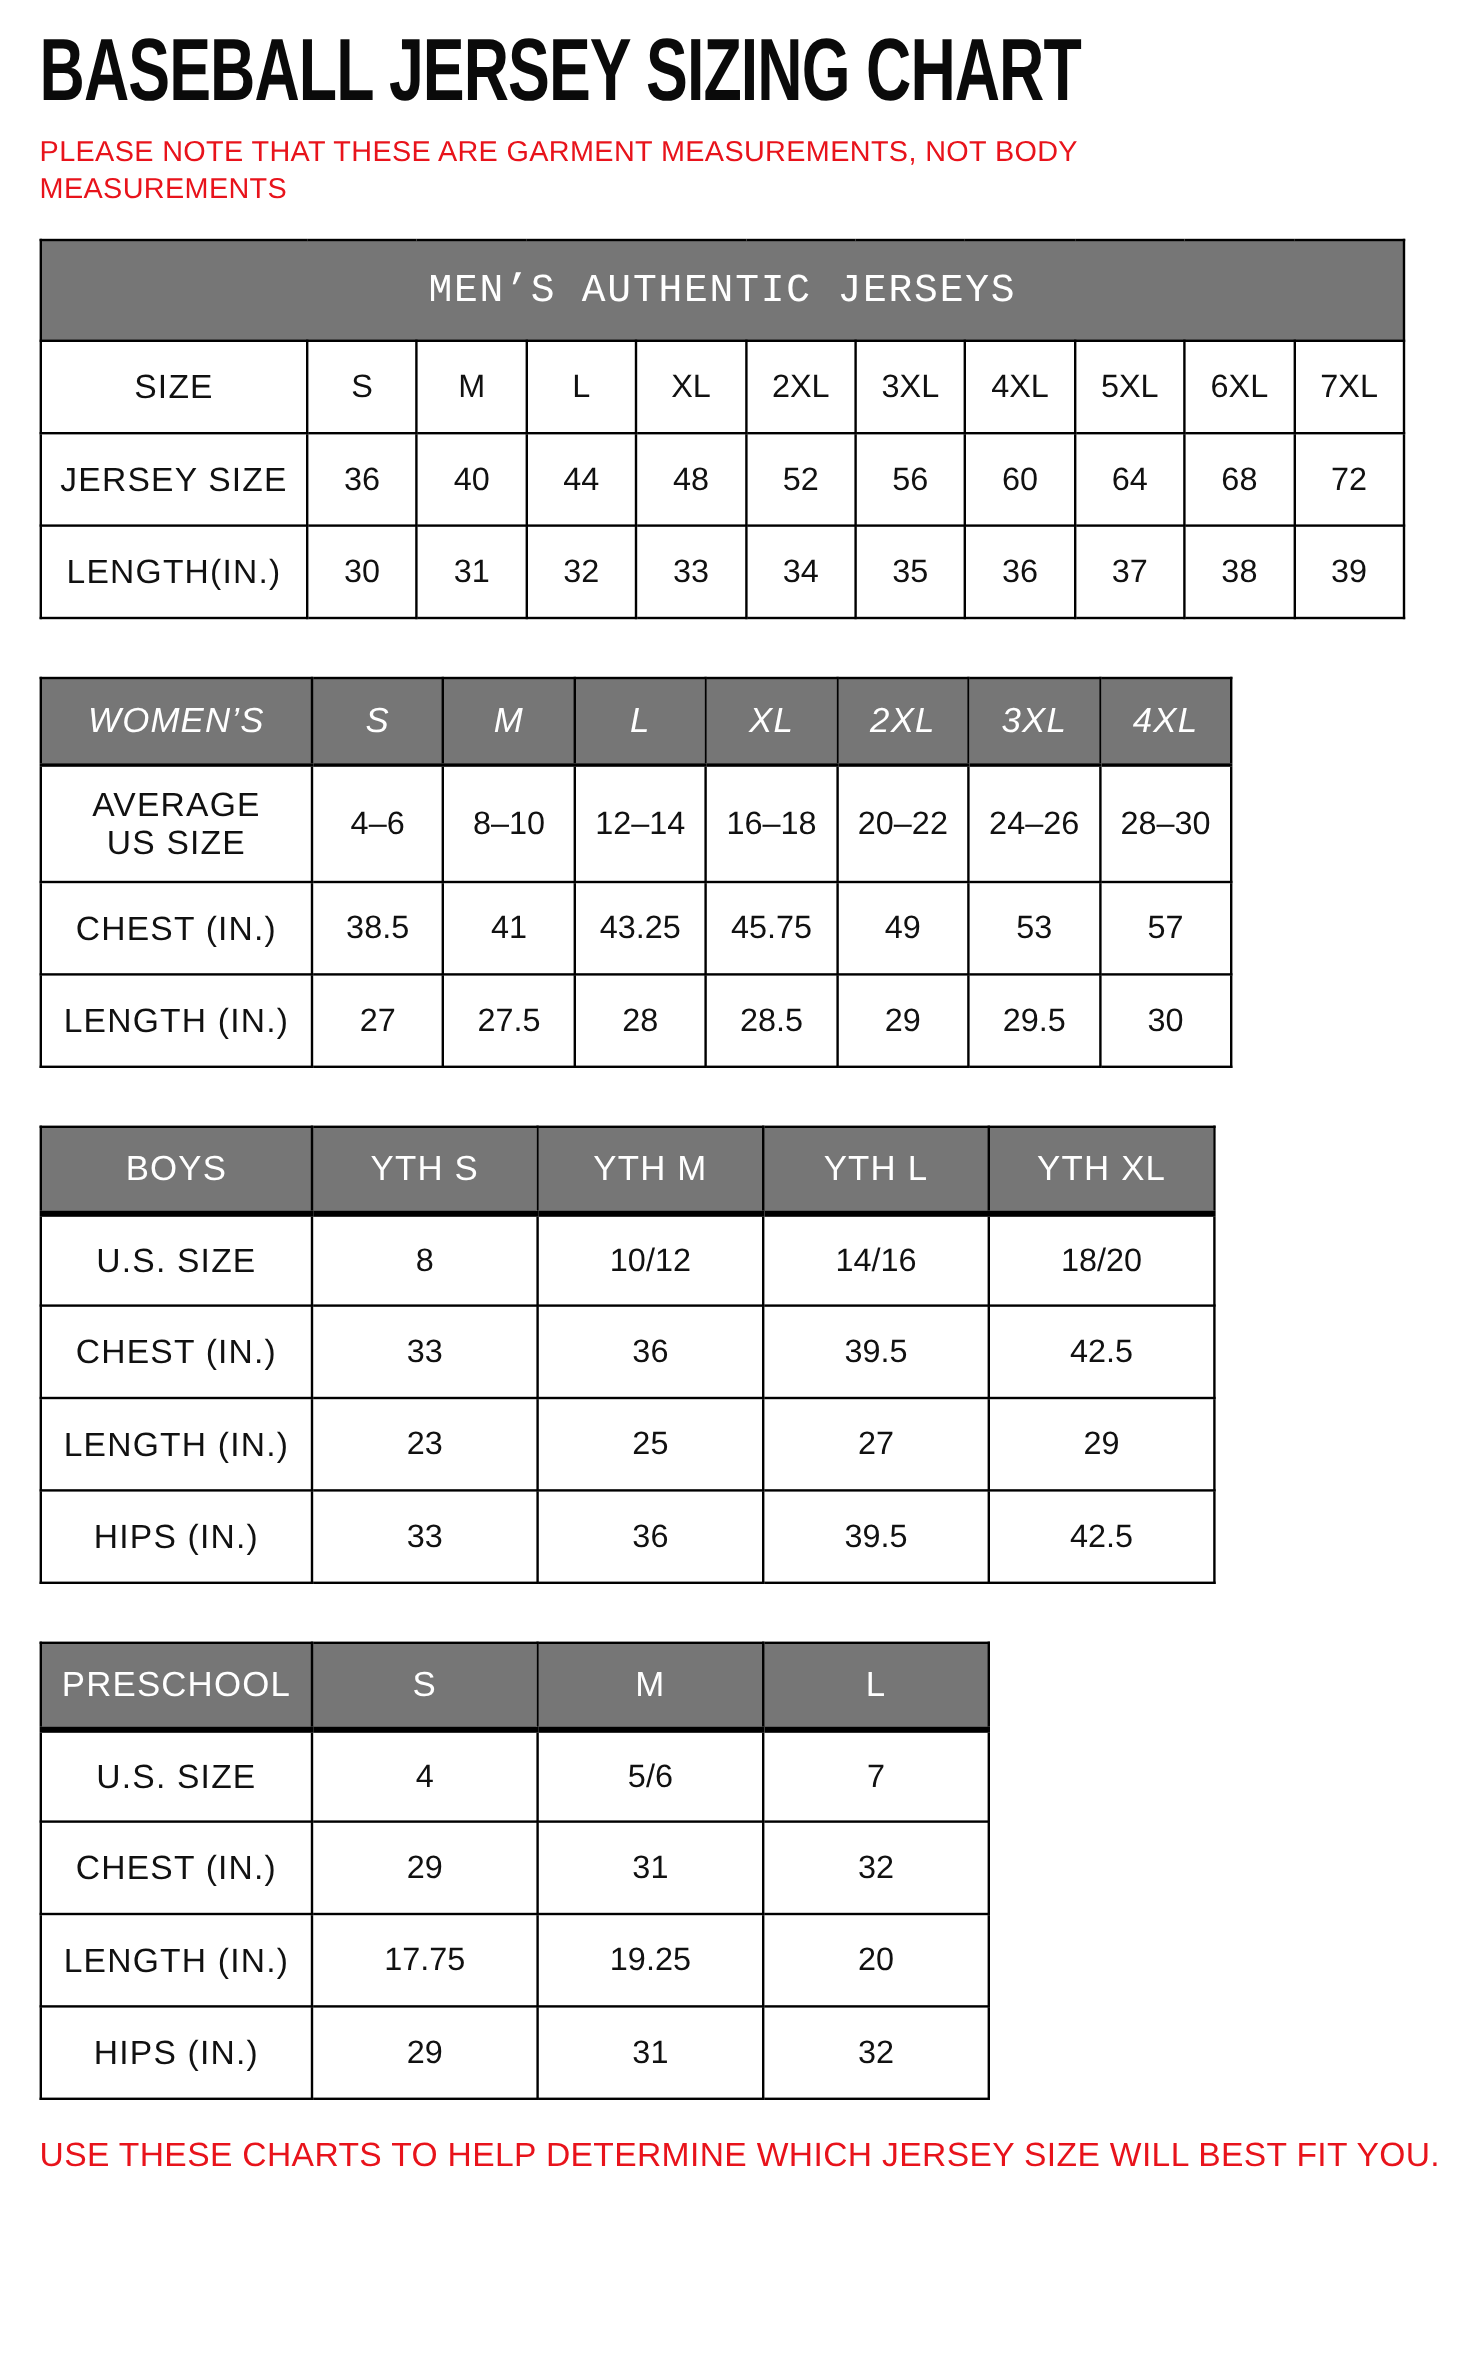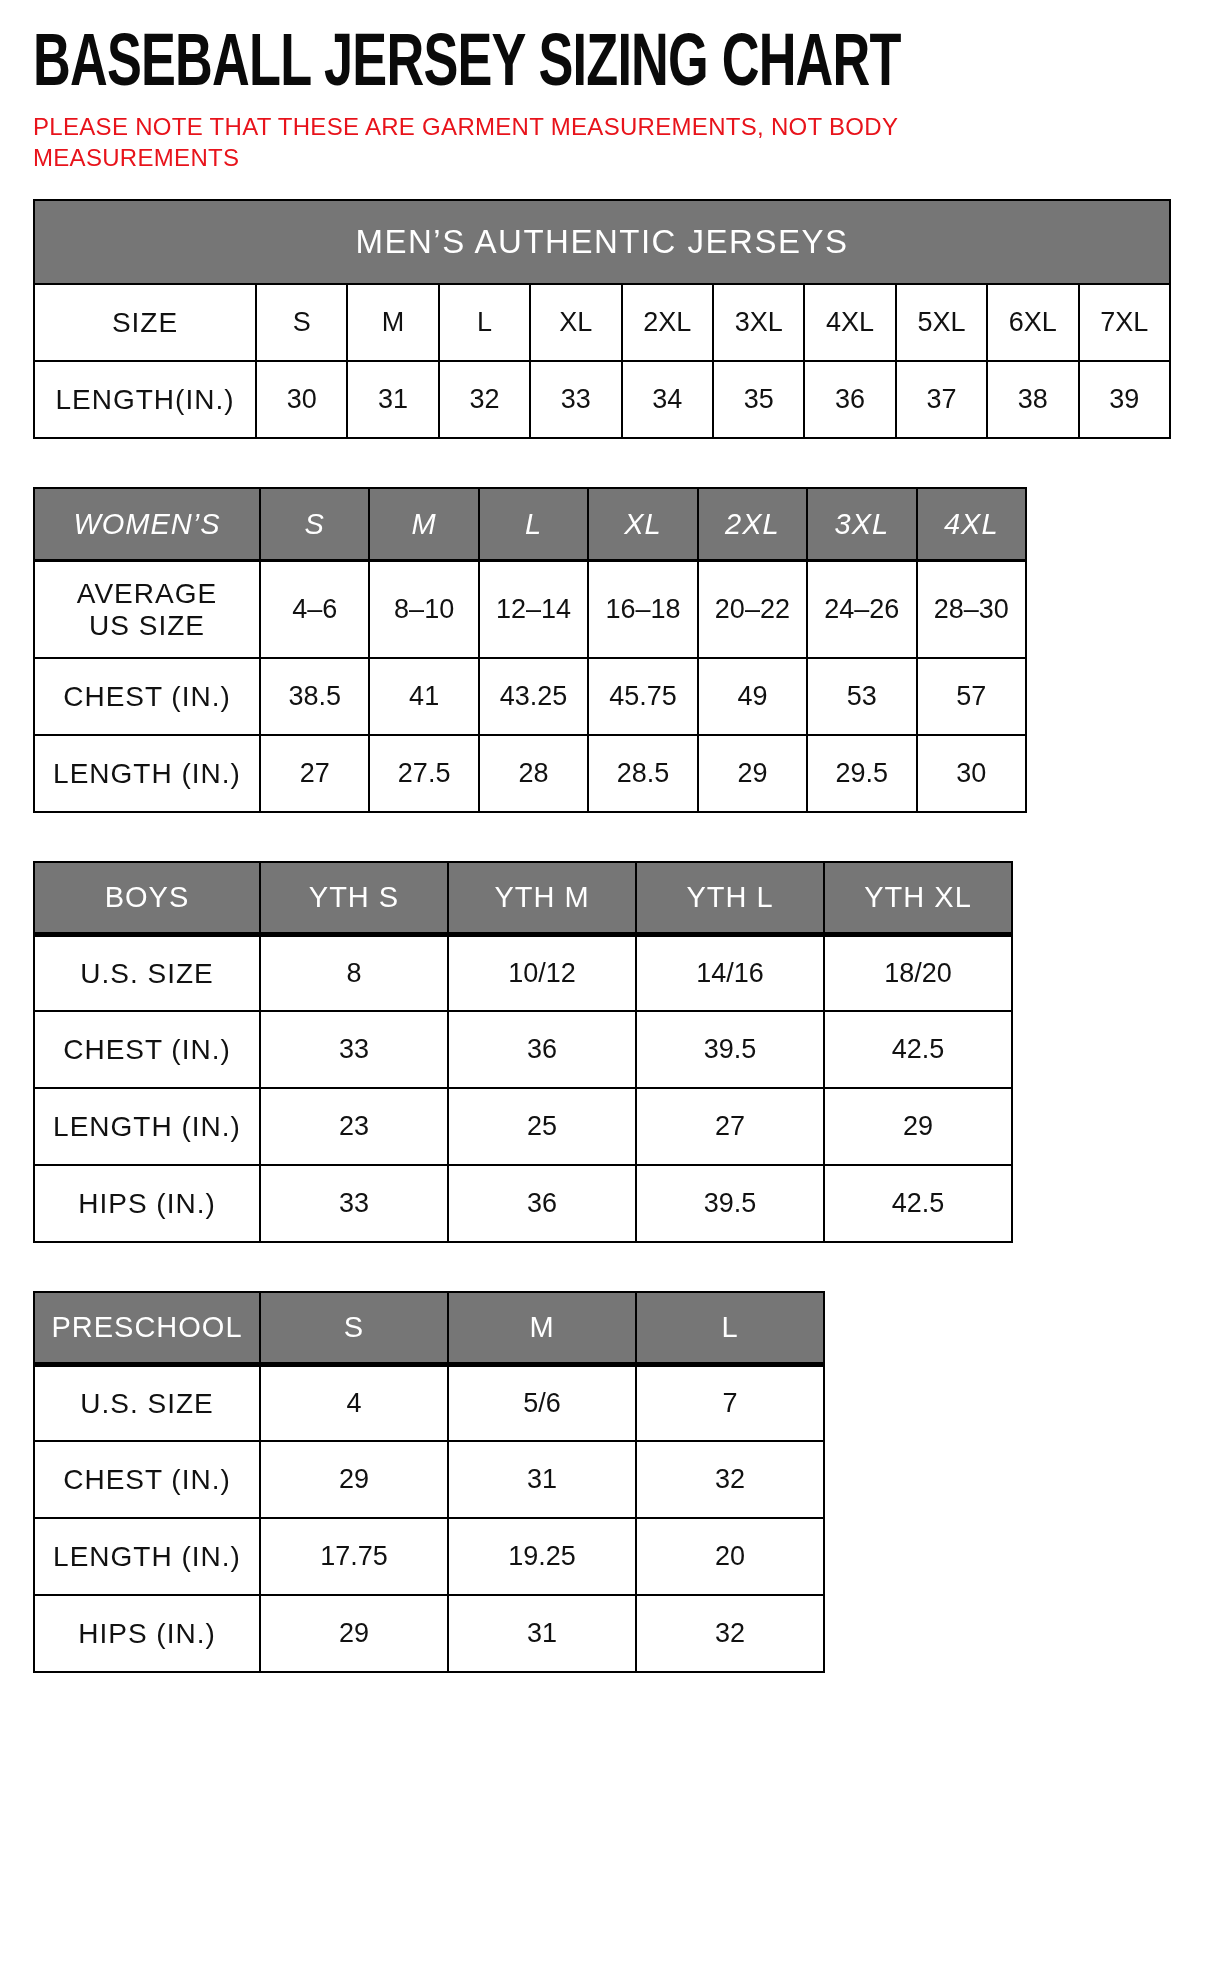--- a/index.html
+++ b/index.html
@@ -59,21 +59,21 @@
     font-size:29px;
     letter-spacing:1px;
   }
   .size-table tbody th{font-size:28px;letter-spacing:1px;font-weight:400;}
   .size-table tbody tr{height:77px;}
   .size-table thead tr{height:72px;}
   .size-table col.c0{width:226px;}
 
   #t-mens{width:1138px;margin-top:26px;}
   #t-mens thead tr{height:84px;}
-  #t-mens thead th{font-size:33px;letter-spacing:1.5px;}
+  #t-mens thead th{font-size:33px;letter-spacing:1.5px;font-family:Liberation Mono, monospace;}
   #t-mens col.c0{width:222px;}
 
   #t-womens{width:994px;}
   #t-womens thead th{border-bottom-width:3px;font-style:italic;}
   #t-womens tbody tr:first-child{height:98px;}
   #t-womens tbody tr:first-child th{line-height:1.12;}
 
   #t-boys{width:980px;}
   #t-boys thead th{border-bottom-width:5px;}
 
@@ -122,20 +122,33 @@
             <td>L</td>
             <td>XL</td>
             <td>2XL</td>
             <td>3XL</td>
             <td>4XL</td>
             <td>5XL</td>
             <td>6XL</td>
             <td>7XL</td>
           </tr>
           <tr>
+            <th>JERSEY SIZE</th>
+            <td>36</td>
+            <td>40</td>
+            <td>44</td>
+            <td>48</td>
+            <td>52</td>
+            <td>56</td>
+            <td>60</td>
+            <td>64</td>
+            <td>68</td>
+            <td>72</td>
+          </tr>
+          <tr>
             <th>LENGTH(IN.)</th>
             <td>30</td>
             <td>31</td>
             <td>32</td>
             <td>33</td>
             <td>34</td>
             <td>35</td>
             <td>36</td>
             <td>37</td>
             <td>38</td>
@@ -283,13 +296,14 @@
           </tr>
           <tr>
             <th>HIPS (IN.)</th>
             <td>29</td>
             <td>31</td>
             <td>32</td>
           </tr>
         </tbody>
       </table>
     </div>
+  <p class="footer">USE THESE CHARTS TO HELP DETERMINE WHICH JERSEY SIZE WILL BEST FIT YOU.</p>
 </div>
 
 </body></html>

